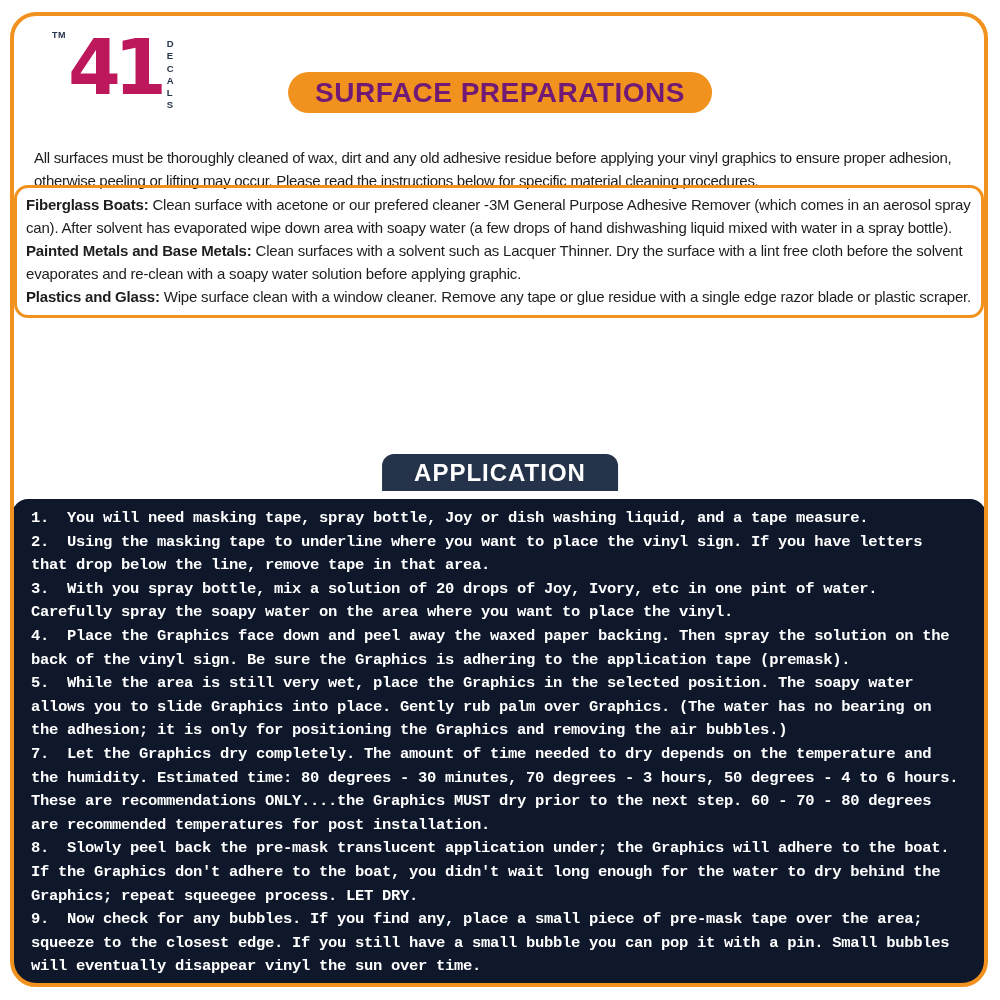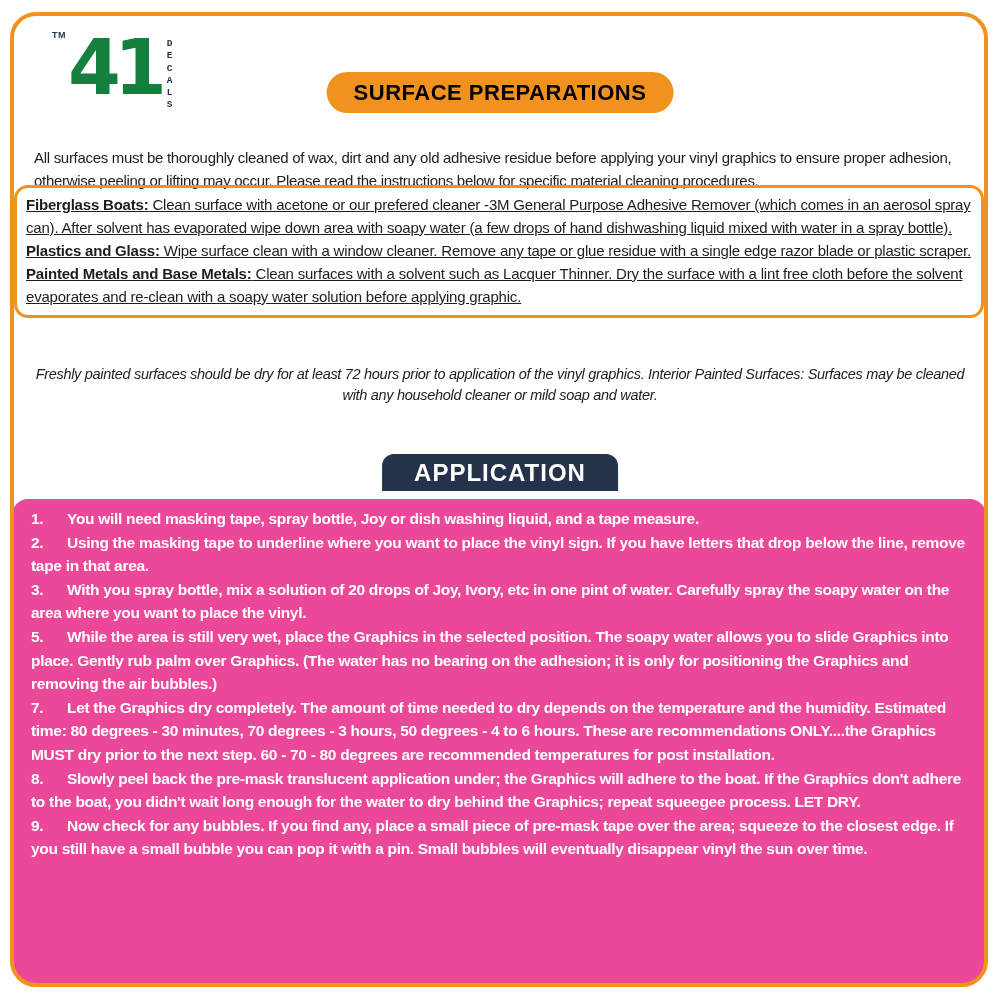--- a/index.html
+++ b/index.html
@@ -9,69 +9,69 @@
   }
   
   .frame{
     position:absolute;left:10px;right:12px;top:12px;bottom:13px;
     border:4px solid #F2921E;border-radius:26px;z-index:6;pointer-events:none;
   }
   
   .logo{position:absolute;left:52px;top:26px;display:flex;align-items:flex-start;z-index:2;}
   .logo .tm{font-size:9px;font-weight:bold;color:#243349;margin:4px 2px 0 0;letter-spacing:0.5px;}
   .logo .num41{
-    font-size:76px;line-height:84px;font-weight:bold;color:#15803d;
+    font-size:76px;line-height:84px;font-weight:bold;color:#be185d;
     letter-spacing:-7px;font-family:"DejaVu Sans","Liberation Sans",sans-serif;
   }
   .logo .decals{
     display:inline-block;width:11px;margin:12px 0 0 7px;
     font-size:9.5px;font-weight:bold;color:#243349;line-height:12.3px;
-    word-break:break-all;letter-spacing:0;font-family:Liberation Mono, monospace;
+    word-break:break-all;letter-spacing:0;
   }
   
   .title-pill{
     position:absolute;left:50%;transform:translateX(-50%);top:72px;height:41px;
-    background:#F2921E;border-radius:21px;color:#000000;
-    font-size:22px;font-weight:bold;line-height:41px;letter-spacing:0.5px;
+    background:#F2921E;border-radius:21px;color:#701a75;
+    font-size:28px;font-weight:bold;line-height:41px;letter-spacing:0.5px;
     padding:0 27px;white-space:nowrap;z-index:2;
   }
   
   .intro{
     position:absolute;left:34px;width:960px;top:131px;
     font-size:15px;letter-spacing:-0.3px;line-height:23px;font-weight:bold;
     font-weight:600;
   }
   .intro{font-weight:bold;font-weight:500;}
   
   .materials-box{
     position:absolute;left:14px;right:16px;top:185px;
     border:3px solid #F2921E;border-radius:14px;
     padding:5px 9px 7px 9px;box-sizing:border-box;
     font-size:15px;letter-spacing:-0.2px;line-height:23px;
   }
-  .materials-box p{margin:0;text-decoration:underline;}
+  .materials-box p{margin:0;}
   .materials-box b{letter-spacing:-0.2px;}
   
   .note{
     position:absolute;left:28px;right:28px;text-align:center;
     font-style:italic;font-size:14.5px;letter-spacing:-0.3px;line-height:21.5px;
   }
   .note-1{top:349px;}
   .note-2{top:411px;}
   
   .app-tab{
     position:absolute;left:50%;transform:translateX(-50%);top:454px;height:37px;
     background:#243349;border-radius:12px 12px 0 0;color:#ffffff;
     font-size:24px;font-weight:bold;line-height:37px;letter-spacing:1px;
     padding:0 32px;white-space:nowrap;z-index:3;
   }
   .app-box{
     position:absolute;left:12px;right:14px;top:499px;bottom:15px;
-    background:#ec4899;border-radius:16px 16px 24px 24px;
-    padding:8px 19px;box-sizing:border-box;z-index:2;
+    background:#0f172a;border-radius:16px 16px 24px 24px;
+    padding:8px 19px;box-sizing:border-box;z-index:2;font-family:Liberation Mono, monospace;
   }
   .steps{
     list-style:none;margin:0;padding:0;color:#ffffff;
     font-size:15.5px;font-weight:bold;letter-spacing:-0.3px;line-height:23.6px;
   }
   .steps li{margin:0;}
   .step-num{display:inline-block;min-width:36px;}
 </style>
 </head>
 <body>
@@ -85,33 +85,33 @@
     <span class="num41">41</span>
     <span class="decals">DECALS</span>
   </div>
 
   <div class="title-pill">SURFACE PREPARATIONS</div>
 
   <p class="intro">All surfaces must be thoroughly cleaned of wax, dirt and any old adhesive residue before applying your vinyl graphics to ensure proper adhesion, otherwise peeling or lifting may occur. Please read the instructions below for specific material cleaning procedures.</p>
 
   <div class="materials-box">
     <p><b>Fiberglass Boats:</b><span> Clean surface with acetone or our prefered cleaner -3M General Purpose Adhesive Remover (which comes in an aerosol spray can). After solvent has evaporated wipe down area with soapy water (a few drops of hand dishwashing liquid mixed with water in a spray bottle).</span></p>
+    <p><b>Painted Metals and Base Metals:</b><span> Clean surfaces with a solvent such as Lacquer Thinner. Dry the surface with a lint free cloth before the solvent evaporates and re-clean with a soapy water solution before applying graphic.</span></p>
     <p><b>Plastics and Glass:</b><span> Wipe surface clean with a window cleaner. Remove any tape or glue residue with a single edge razor blade or plastic scraper.</span></p>
-    <p><b>Painted Metals and Base Metals:</b><span> Clean surfaces with a solvent such as Lacquer Thinner. Dry the surface with a lint free cloth before the solvent evaporates and re-clean with a soapy water solution before applying graphic.</span></p>
   </div>
 
-  <p class="note note-1">Freshly painted surfaces should be dry for at least 72 hours prior to application of the vinyl graphics. Interior Painted Surfaces: Surfaces may be cleaned with any household cleaner or mild soap and water.</p>
 
   <div class="app-tab">APPLICATION</div>
 
   <div class="app-box">
     <ol class="steps">
       <li><span class="step-num">1.</span><span class="step-text">You will need masking tape, spray bottle, Joy or dish washing liquid, and a tape measure.</span></li>
       <li><span class="step-num">2.</span><span class="step-text">Using the masking tape to underline where you want to place the vinyl sign. If you have letters that drop below the line, remove tape in that area.</span></li>
       <li><span class="step-num">3.</span><span class="step-text">With you spray bottle, mix a solution of 20 drops of Joy, Ivory, etc in one pint of water. Carefully spray the soapy water on the area where you want to place the vinyl.</span></li>
+      <li><span class="step-num">4.</span><span class="step-text">Place the Graphics face down and peel away the waxed paper backing. Then spray the solution on the back of the vinyl sign. Be sure the Graphics is adhering to the application tape (premask).</span></li>
       <li><span class="step-num">5.</span><span class="step-text">While the area is still very wet, place the Graphics in the selected position. The soapy water allows you to slide Graphics into place. Gently rub palm over Graphics. (The water has no bearing on the adhesion; it is only for positioning the Graphics and removing the air bubbles.)</span></li>
       <li><span class="step-num">7.</span><span class="step-text">Let the Graphics dry completely. The amount of time needed to dry depends on the temperature and the humidity. Estimated time: 80 degrees - 30 minutes, 70 degrees - 3 hours, 50 degrees - 4 to 6 hours. These are recommendations ONLY....the Graphics MUST dry prior to the next step. 60 - 70 - 80 degrees are recommended temperatures for post installation.</span></li>
       <li><span class="step-num">8.</span><span class="step-text">Slowly peel back the pre-mask translucent application under; the Graphics will adhere to the boat. If the Graphics don't adhere to the boat, you didn't wait long enough for the water to dry behind the Graphics; repeat squeegee process. LET DRY.</span></li>
       <li><span class="step-num">9.</span><span class="step-text">Now check for any bubbles. If you find any, place a small piece of pre-mask tape over the area; squeeze to the closest edge. If you still have a small bubble you can pop it with a pin. Small bubbles will eventually disappear vinyl the sun over time.</span></li>
     </ol>
   </div>
 
 </div>
 
 </body></html>

